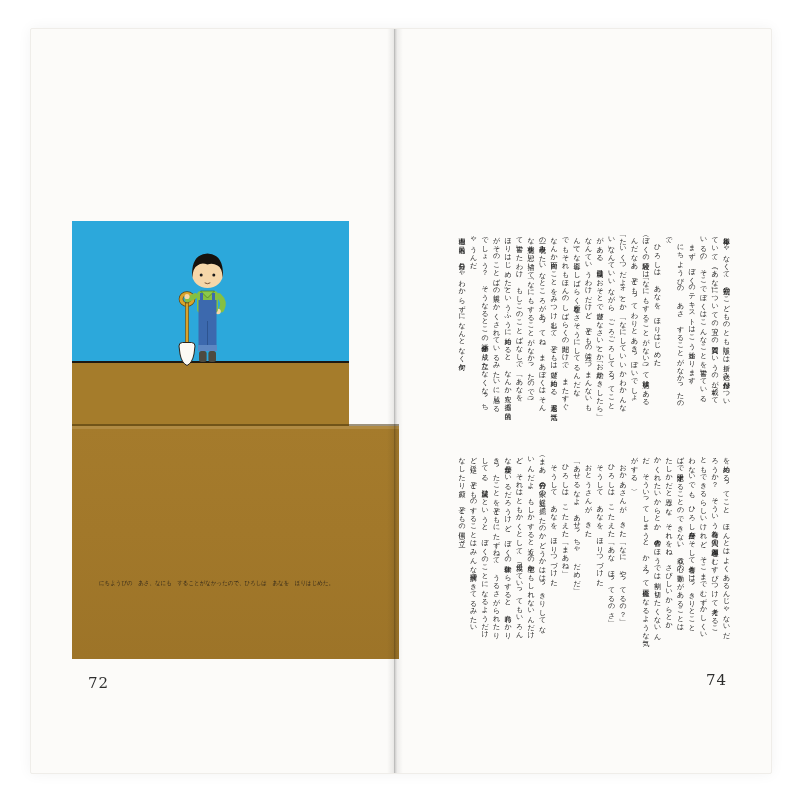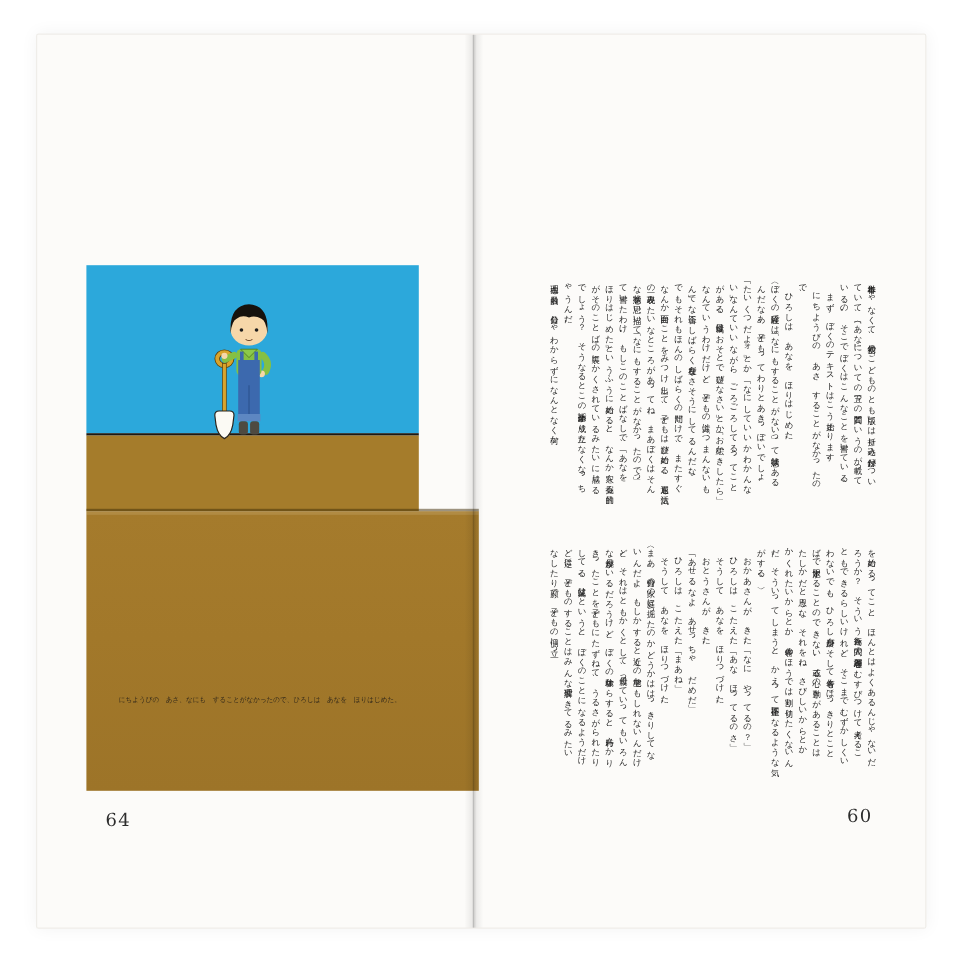--- a/index.html
+++ b/index.html
@@ -100,21 +100,21 @@
             <rect x="24" y="96" width="19" height="6" fill="#5d87c2"></rect>
 
             <rect x="25" y="102" width="7.6" height="11" rx="2.5" fill="#4e4a40"></rect>
             <rect x="34.4" y="102" width="7.6" height="11" rx="2.5" fill="#4e4a40"></rect>
           </g>
         </svg>
       </div>
 
       <div class="caption">にちようびの　あさ、なにも　することがなかったので、ひろしは　あなを　ほりはじめた。</div>
 
-      <div class="pagenum pn-left">64</div>
+      <div class="pagenum pn-left">72</div>
     </div>
 
     <div>
 
       <div class="vband vband1">
         <p>単行本じゃなくて、最初の「こどものとも」版には折り込み付録がついていて、〈「あな」についての五つの質問〉というのが載っているの。そこでぼくはこんなことを書いている。</p>
         <p class="indent">まず、ぼくのテキストはこう始まります。</p>
         <p class="quote gap">にちようびの　あさ、することがなかったので、</p>
         <p class="quote">ひろしは　あなを　ほりはじめた。</p>
         <p class="gap">〈ぼくの経験では「なにもすることがない」って状態はあるんだなあ。子どもってわりとあきっぽいでしょ、「たいくつだよォ」とか、「なにしていいかわかんない」なんていいながら、ごろごろしてるってことがある。母親は「おそとで遊びなさい」とか「お絵かきしたら」なんていうわけだけど、子どもの方は「つまんないもん」てな工合にしばらく所在なさそうにしてるんだな。</p>
@@ -127,19 +127,19 @@
         <p class="quote gap">おかあさんが　きた。「なに　やってるの？」</p>
         <p class="quote">ひろしは　こたえた、「あな　ほってるのさ」</p>
         <p class="quote">そうして　あなを　ほりつづけた。</p>
         <p class="quote gap">おとうさんが　きた。</p>
         <p class="quote">「あせるなよ、あせっちゃ　だめだ」</p>
         <p class="quote">ひろしは　こたえた、「まあね」</p>
         <p class="quote">そうして　あなを　ほりつづけた。</p>
         <p class="gap">〈まあ、自分の家の庭に掘ったのかどうかははっきりしてないんだよ。もしかすると近くの空地かもしれないんだけど。それはともかくとして、母親っていってもいろんな母親がいるだろうけど、ぼくの体験からすると、時々わかりきったことを子どもにたずねて、うるさがられたりしてる。父親は（というと、ぼくのことになるようだけど）逆に、子どものすることはみんな理解できてるみたいなしたり顔で、子どもの側に立っ</p>
       </div>
 
-      <div class="pagenum pn-right">60</div>
+      <div class="pagenum pn-right">74</div>
     </div>
 
     <div class="gutter"></div>
     <div class="gutter-line"></div>
   </div>
 </div>
 
 </body></html>

